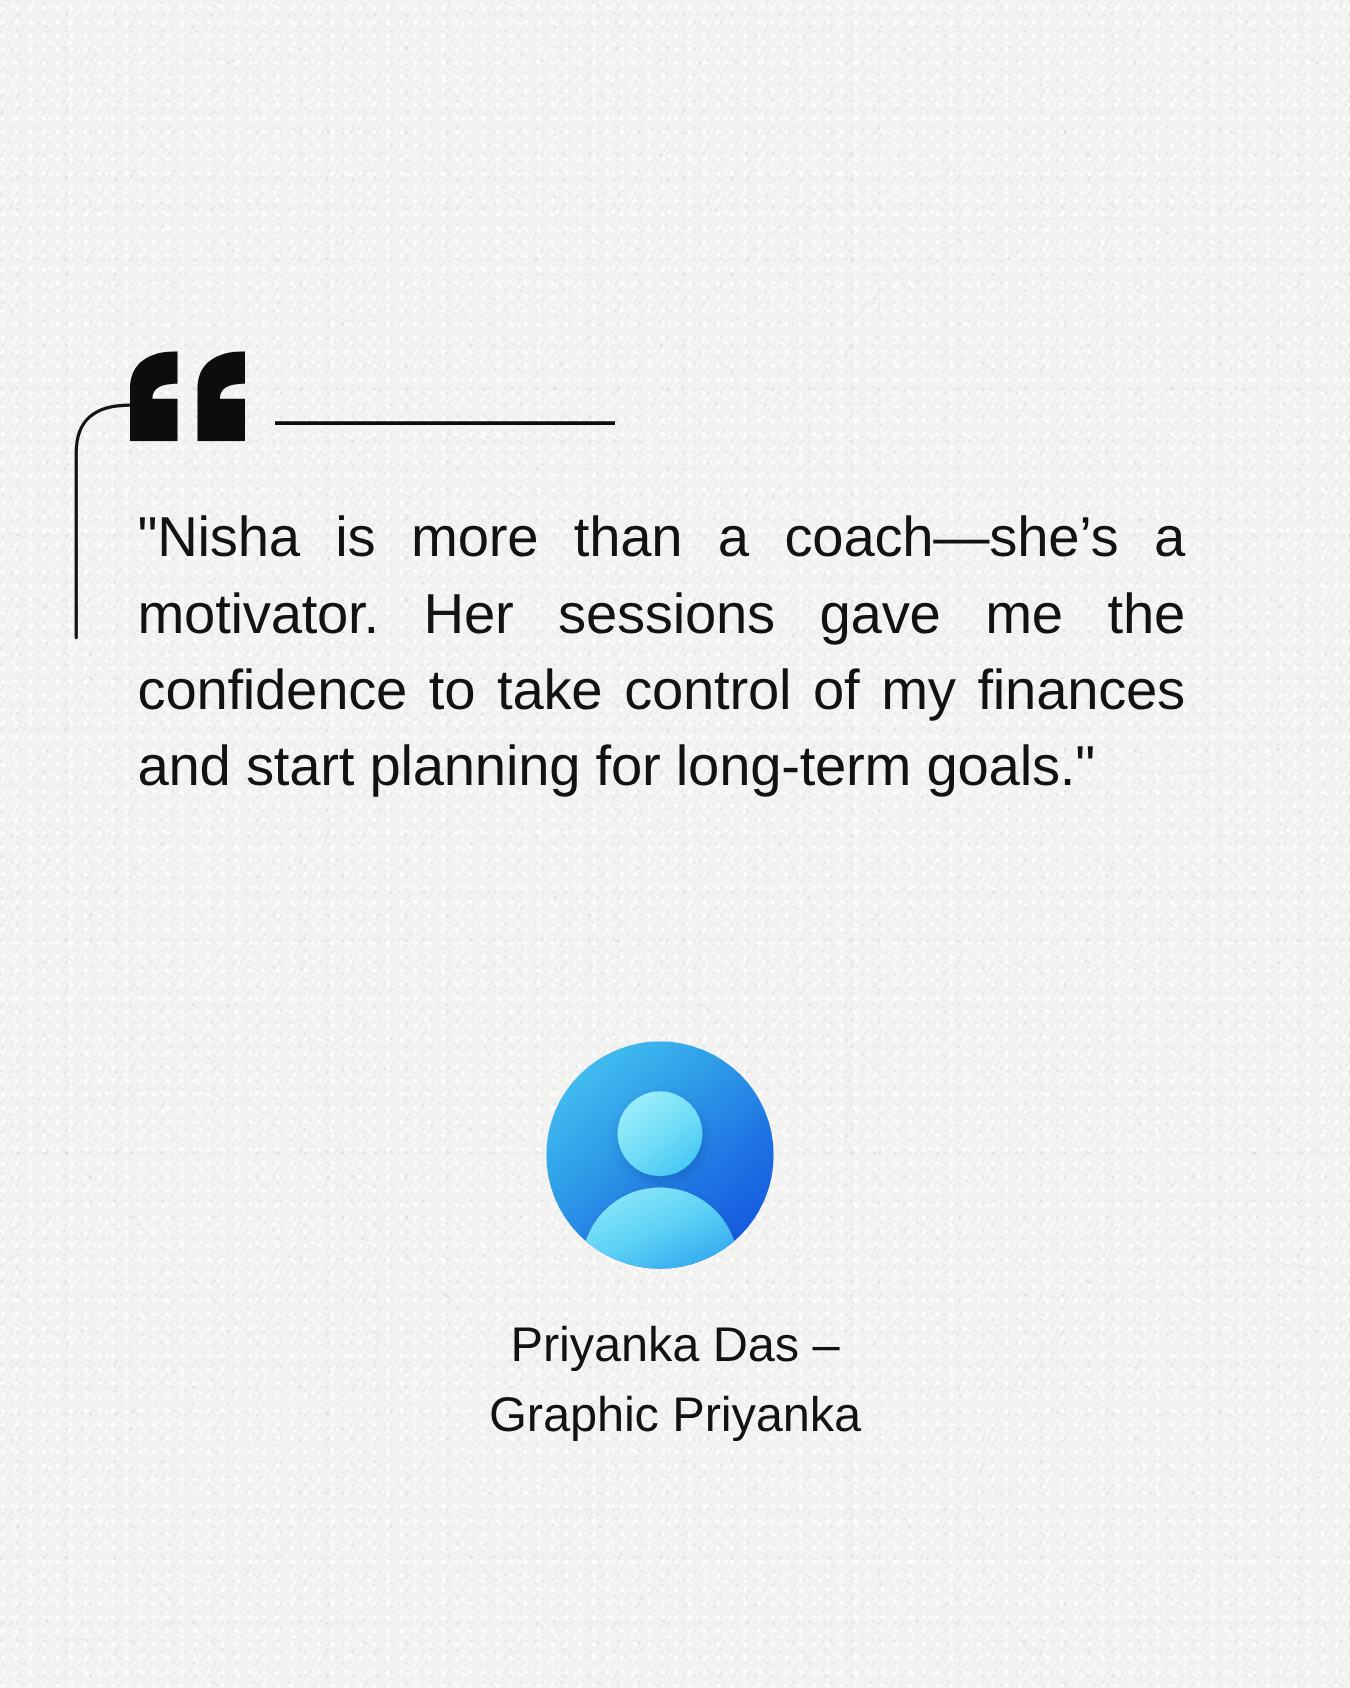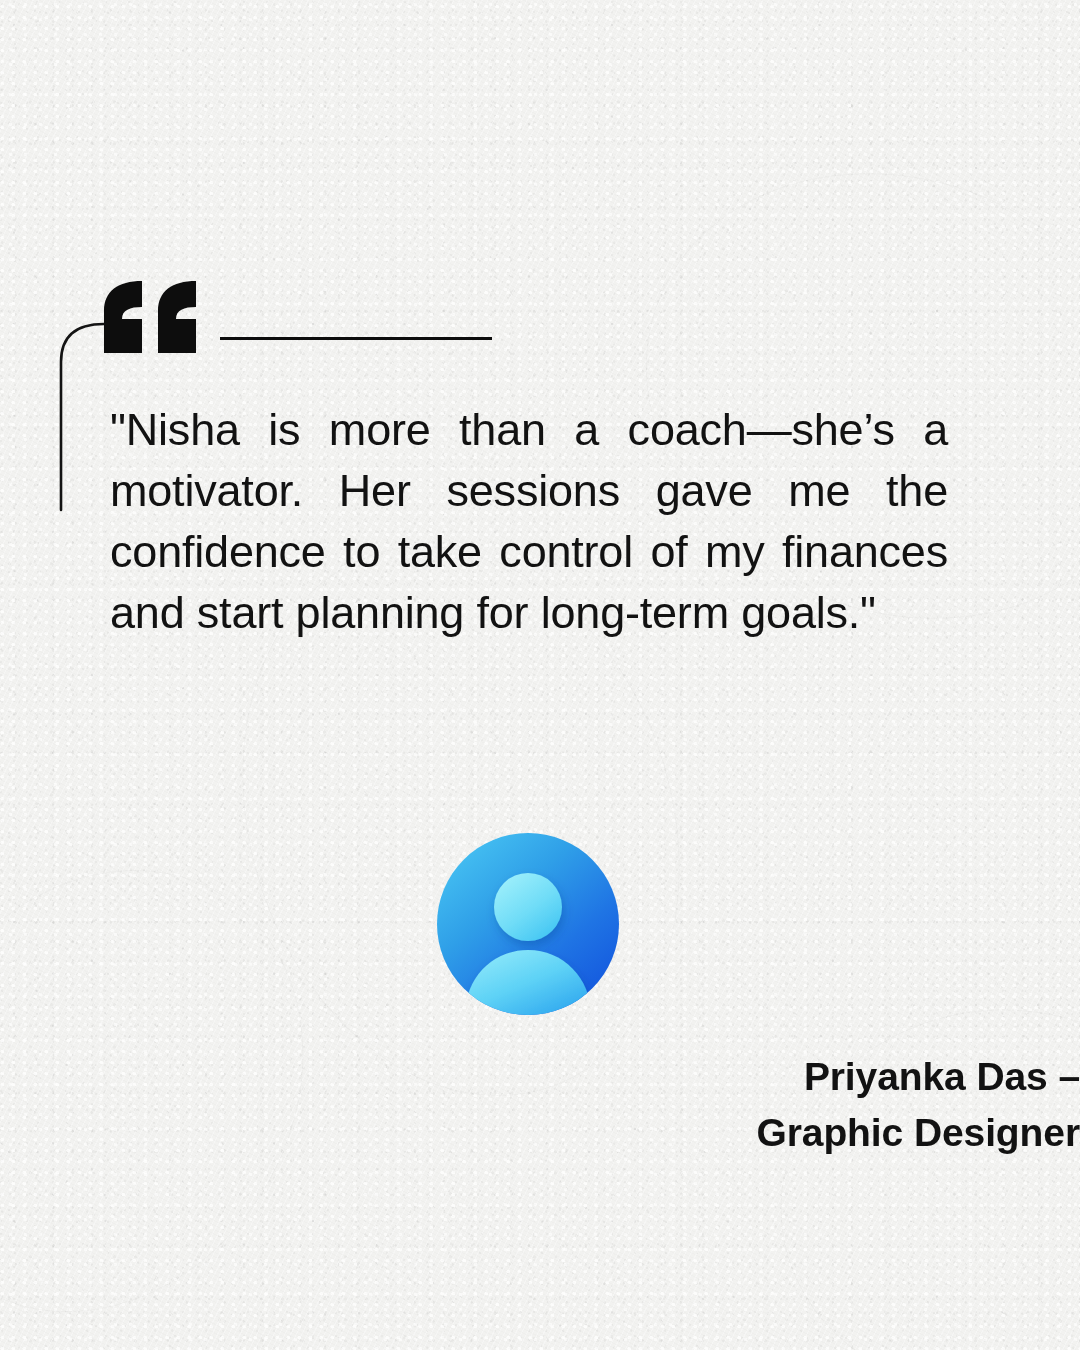--- a/index.html
+++ b/index.html
@@ -115,26 +115,26 @@
     width: 182px;
     height: 182px;
   }
 
   
   .attribution {
     position: absolute;
     left: 0;
     top: 1049px;
     width: 1080px;
-    text-align: right;
+    text-align: center;
     font-family: "Liberation Sans", sans-serif;
     font-size: 39px;
     line-height: 56px;
     color: #121212;
-    font-weight: 700;
+    font-weight: 400;
     letter-spacing: -0.1px;
   }
   .attribution span { display: block; }
 </style>
 </head>
 <body>
 
 <div id="canvas">
 
   <div class="grain grain-a"></div>
@@ -193,16 +193,16 @@
 
       <g clip-path="url(#circClip)" filter="url(#softShadow)">
         <circle cx="91" cy="74" r="34" fill="url(#headGrad)"></circle>
         <path d="M91 117 C126 117 154 145 154 182 L28 182 C28 145 56 117 91 117 Z" fill="url(#bodyGrad)"></path>
       </g>
     </svg>
   </div>
 
   <div class="attribution">
     <span>Priyanka Das –</span>
-    <span>Graphic Designer</span>
+    <span>Graphic Priyanka</span>
   </div>
 
 </div>
 
 </body></html>

